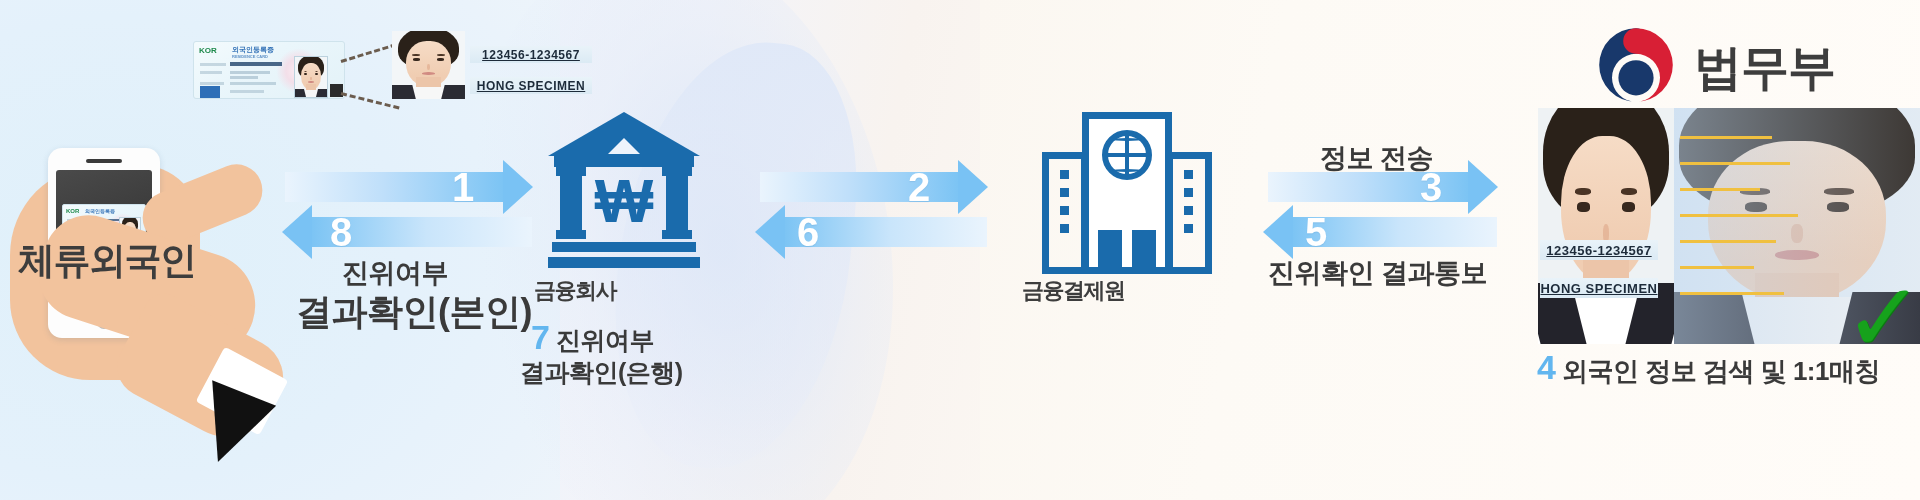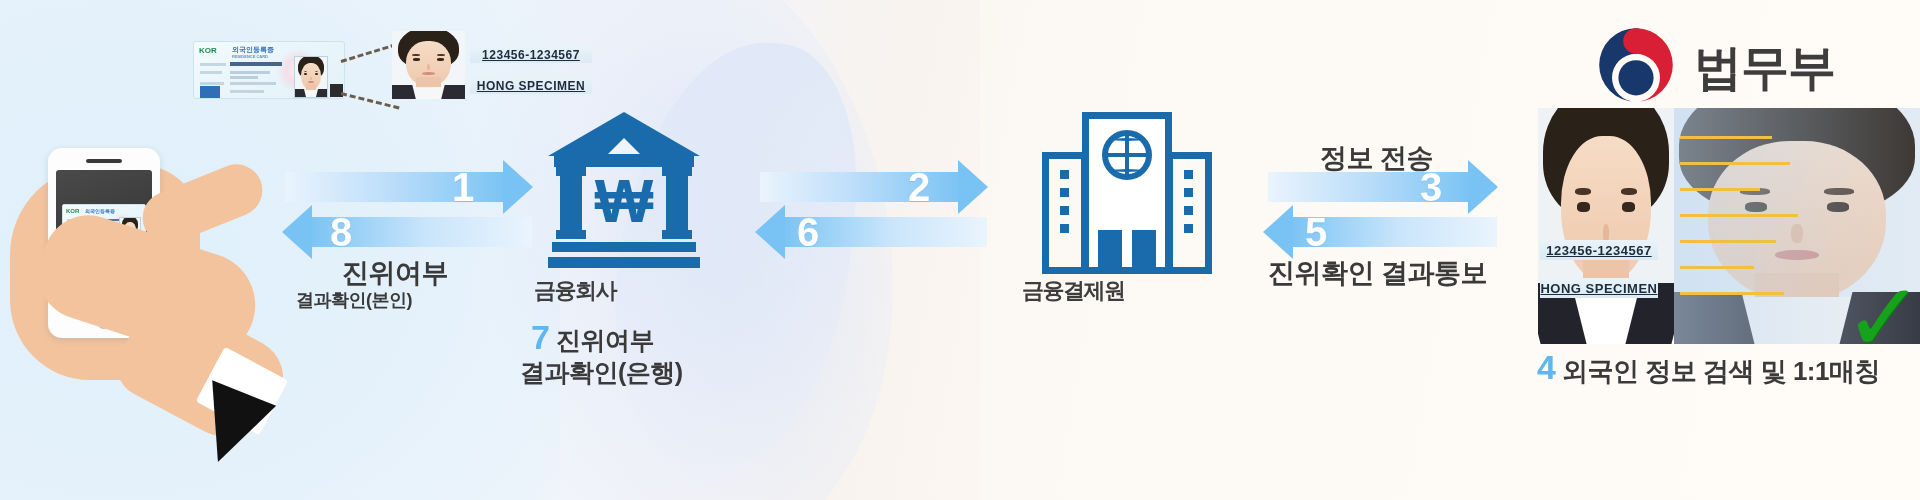--- a/index.html
+++ b/index.html
@@ -326,20 +326,21 @@
       <div class="home"></div>
     </div>
 
     <div class="hand-part finger-idx"></div>
     <div class="hand-part thumb"></div>
     <div class="hand-part wrist"></div>
     <div class="cuff"></div>
     <div class="sleeve"></div>
   </div>
 
+  <div class="node-title" style="left:18px;top:236px;font-size:37px;">체류외국인</div>
 
   <div class="idcard" style="left:193px;top:41px;width:152px;height:58px;border-radius:3px;">
     <div class="holo" style="left:82px;top:6px;width:46px;height:46px;"></div>
     <div class="kor" style="left:5px;top:4px;font-size:8px;">KOR</div>
     <div class="hdr" style="left:38px;top:3px;font-size:7px;">외국인등록증</div>
     <div class="hdr" style="left:38px;top:12px;font-size:4px;opacity:.75;">RESIDENCE CARD</div>
     <div class="line" style="left:6px;top:21px;width:26px;height:3px;opacity:.5;"></div>
     <div class="line" style="left:36px;top:20px;width:52px;height:4px;background:#2c4e73;opacity:.85;"></div>
     <div class="line" style="left:6px;top:29px;width:22px;height:3px;opacity:.5;"></div>
     <div class="line" style="left:36px;top:29px;width:40px;height:3px;opacity:.6;"></div>
@@ -396,21 +397,21 @@
     <div class="num" style="left:167px;">1</div>
   </div>
 
   <div class="arrow arrow-l" style="left:282px;top:205px;width:250px;height:54px;">
     <div class="body" style="width:220px;"></div>
     <div class="head" style="left:0;"></div>
     <div class="num" style="left:48px;">8</div>
   </div>
 
   <div class="lbl" style="left:342px;top:255px;font-size:27px;">진위여부</div>
-  <div class="lbl" style="left:296px;top:288px;font-size:18px;">결과확인(본인)</div>
+  <div class="lbl" style="left:296px;top:288px;font-size:36px;">결과확인(본인)</div>
 
   <div class="bank" style="left:548px;top:112px;width:152px;height:160px;">
     <div class="roof"></div>
     <div class="roof-hole"></div>
     <div class="entab"></div>
     <div class="capT" style="left:8px;"></div>
     <div class="col" style="left:12px;"></div>
     <div class="capB" style="left:8px;"></div>
     <div class="capT" style="left:114px;"></div>
     <div class="col" style="left:118px;"></div>

